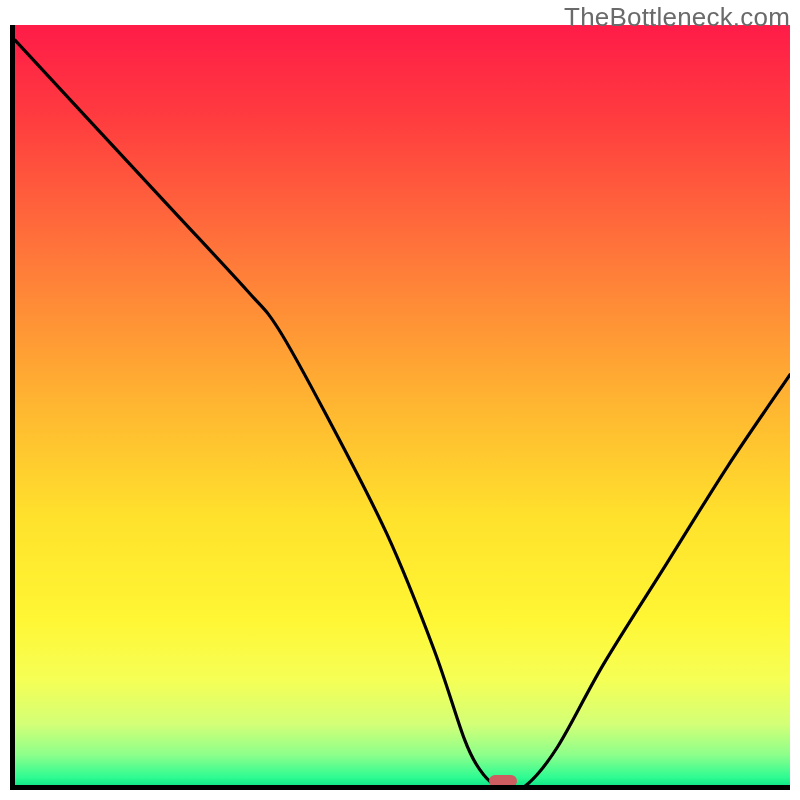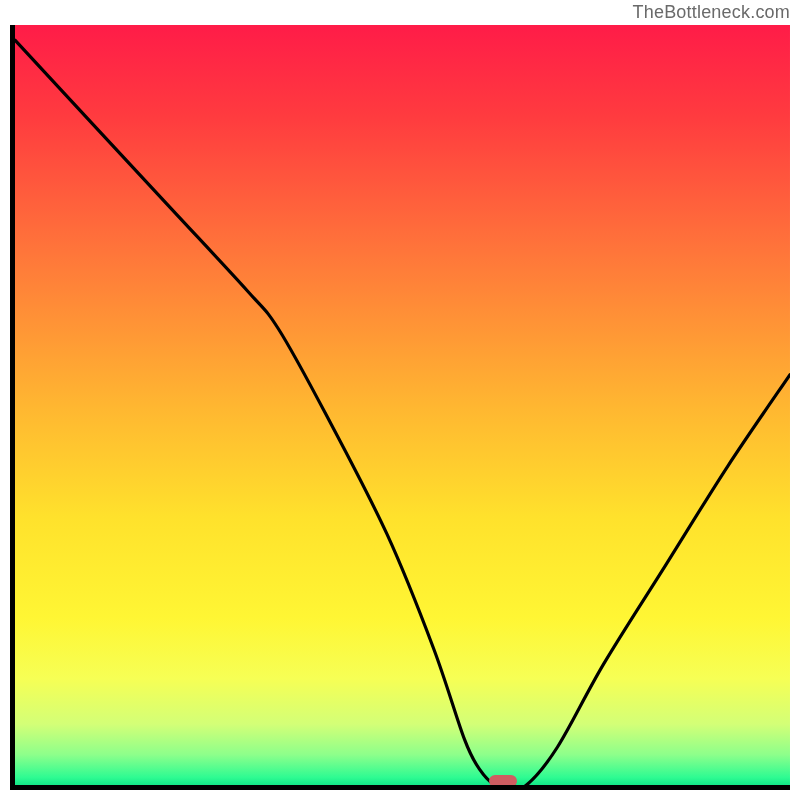--- a/index.html
+++ b/index.html
@@ -8,21 +8,21 @@
     width: 800px;
     height: 800px;
     position: relative;
     background: #ffffff;
   }
   .watermark {
     position: absolute;
     top: 2px;
     right: 10px;
     font-family: Arial, Helvetica, sans-serif;
-    font-size: 18px;
+    font-size: 26px;
     color: #6a6a6a;
     letter-spacing: 0.2px;
     z-index: 20;
   }
   .chart-area {
     position: absolute;
     left: 10px;
     top: 25px;
     width: 780px;
     height: 765px;

